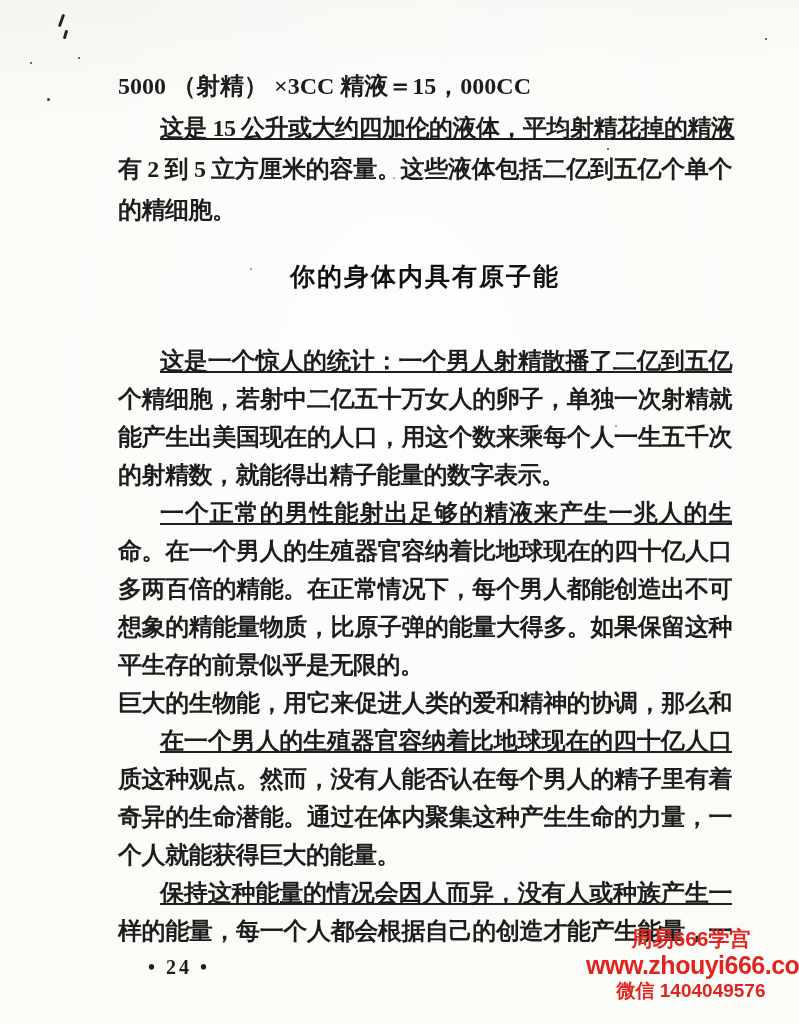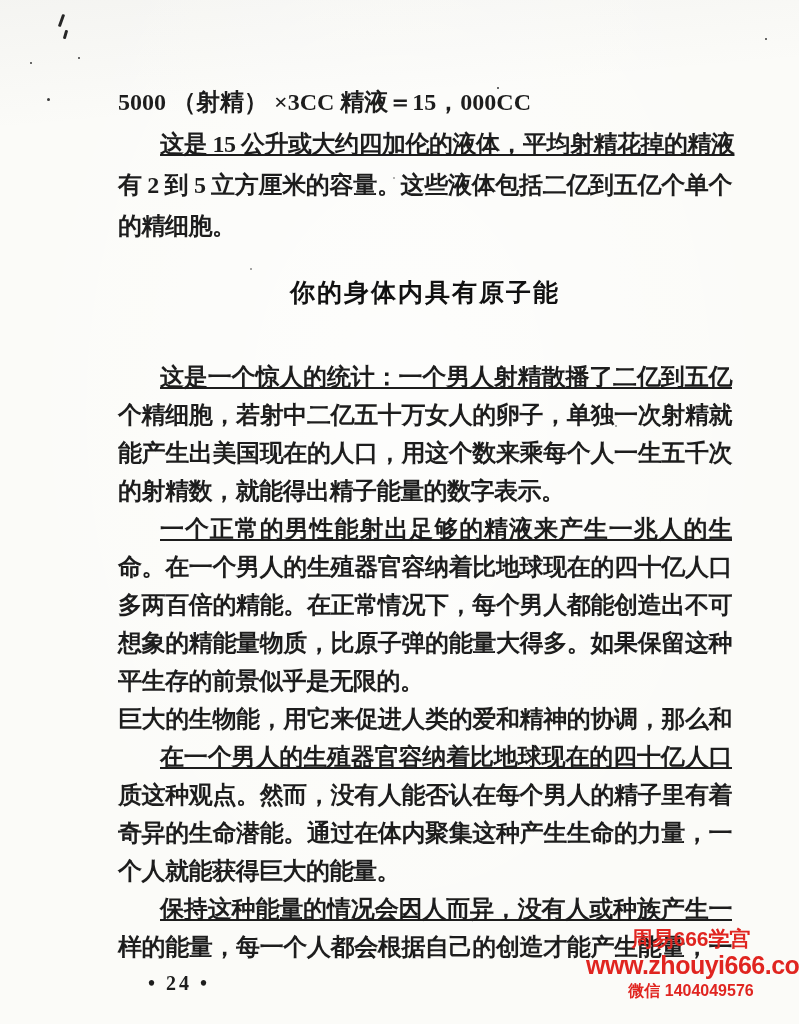--- a/index.html
+++ b/index.html
@@ -8,21 +8,21 @@
     width:799px;height:1024px;
     background:#fbfbf8;
     background-image:
       radial-gradient(ellipse at 50% 40%, rgba(255,255,255,.6) 0%, rgba(0,0,0,0) 70%),
       linear-gradient(175deg, rgba(120,120,120,.05) 0%, rgba(0,0,0,0) 12%);
     overflow:hidden;
     font-family:"Liberation Serif","DejaVu Serif",serif;
     color:#1d1d1d;
   }
   .col{
-    position:absolute;left:118px;top:80px;width:614px;
+    position:absolute;left:118px;top:64px;width:614px;
   }
   .line{
     font-size:24px;line-height:38px;letter-spacing:-0.5px;
     font-weight:600;
     text-align:justify;text-align-last:justify;
     white-space:nowrap;
   }
   .line.last{text-align-last:left;}
   .line.ind{text-indent:42px;text-decoration:underline;}
   .formula{line-height:44px;letter-spacing:0;}
@@ -43,21 +43,21 @@
   }
   .watermark{
     position:absolute;right:3px;top:926px;width:210px;
     text-align:center;
     font-family:"Liberation Sans","DejaVu Sans",sans-serif;
     color:#e02520;
     font-weight:700;
   }
   .wm1{font-size:21px;line-height:25px;}
   .wm2{font-size:25px;line-height:28px;letter-spacing:-0.5px;}
-  .wm3{font-size:16px;line-height:23px;}
+  .wm3{font-size:19px;line-height:23px;}
   .wm4{font-size:17px;line-height:23px;margin-top:32px;}
   .speck{position:absolute;background:#3a3a3a;border-radius:50%;}
   .stroke{position:absolute;background:#262626;border-radius:1px;}
 </style>
 </head>
 <body>
 
 <div class="page">
 
   <div class="stroke" style="left:60px;top:14px;width:3px;height:13px;transform:rotate(20deg);"></div>

